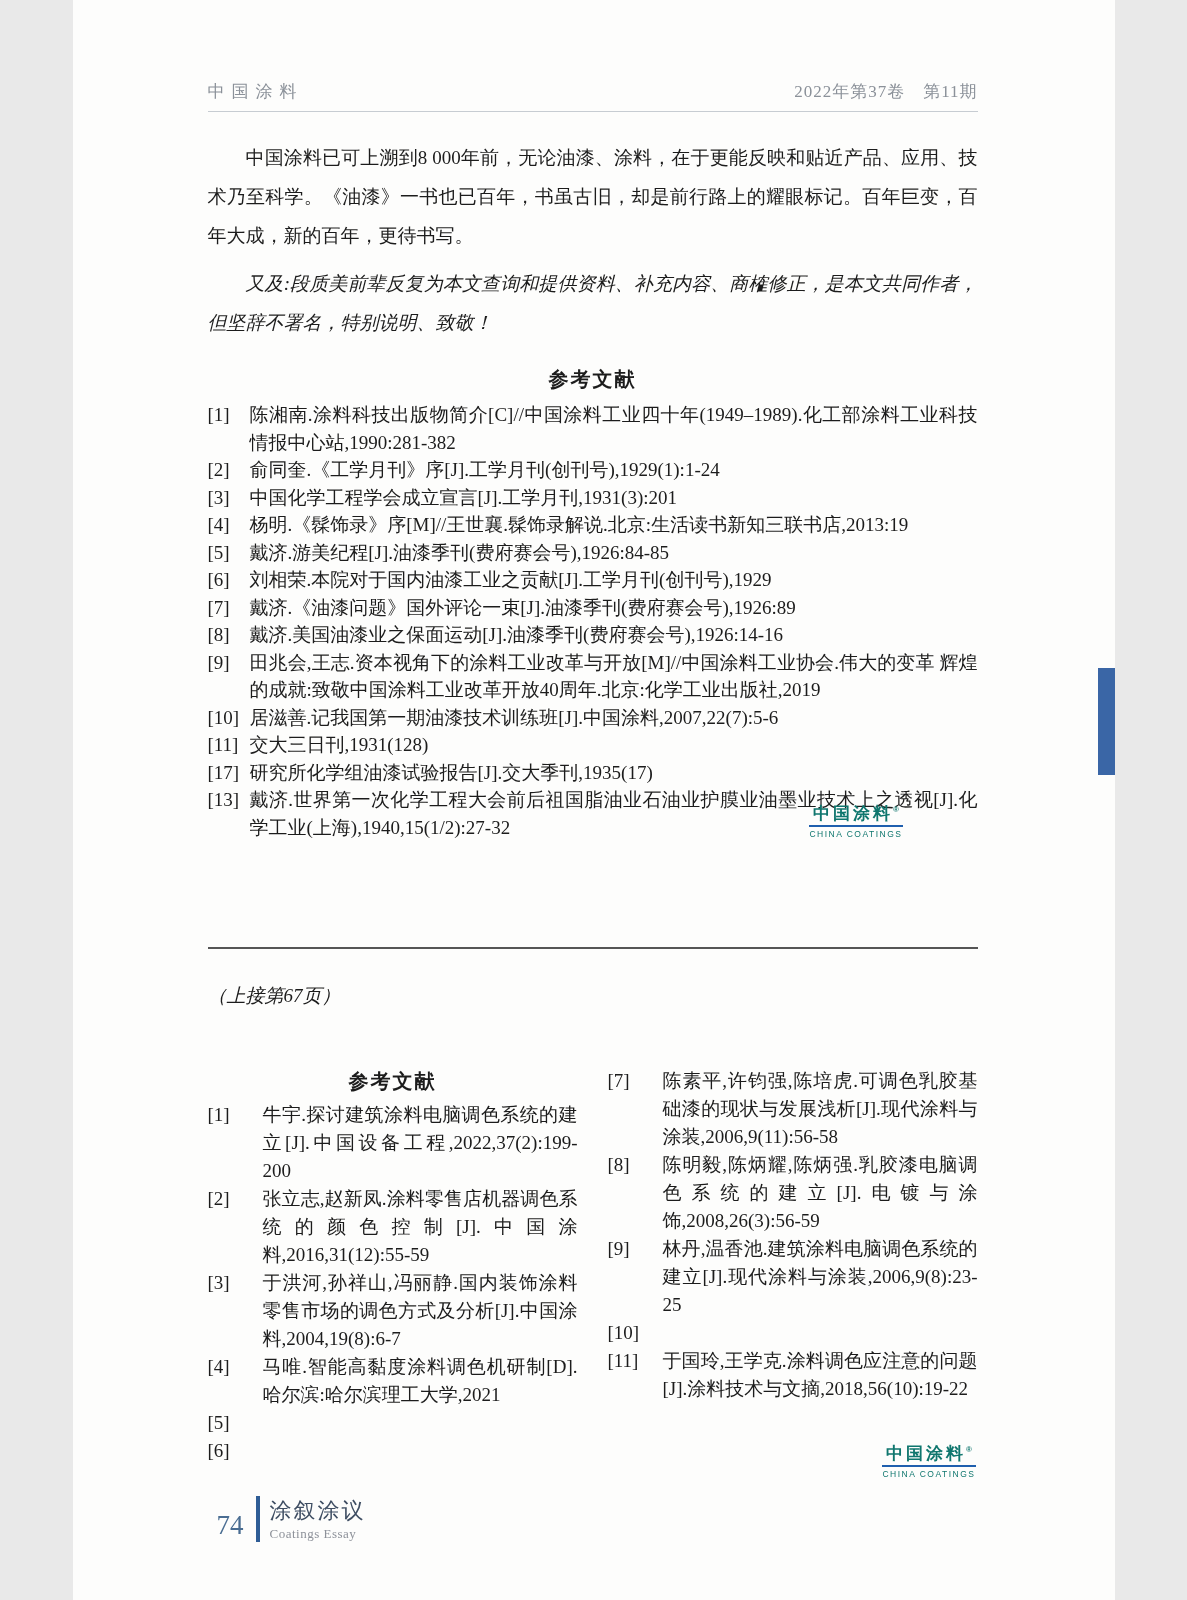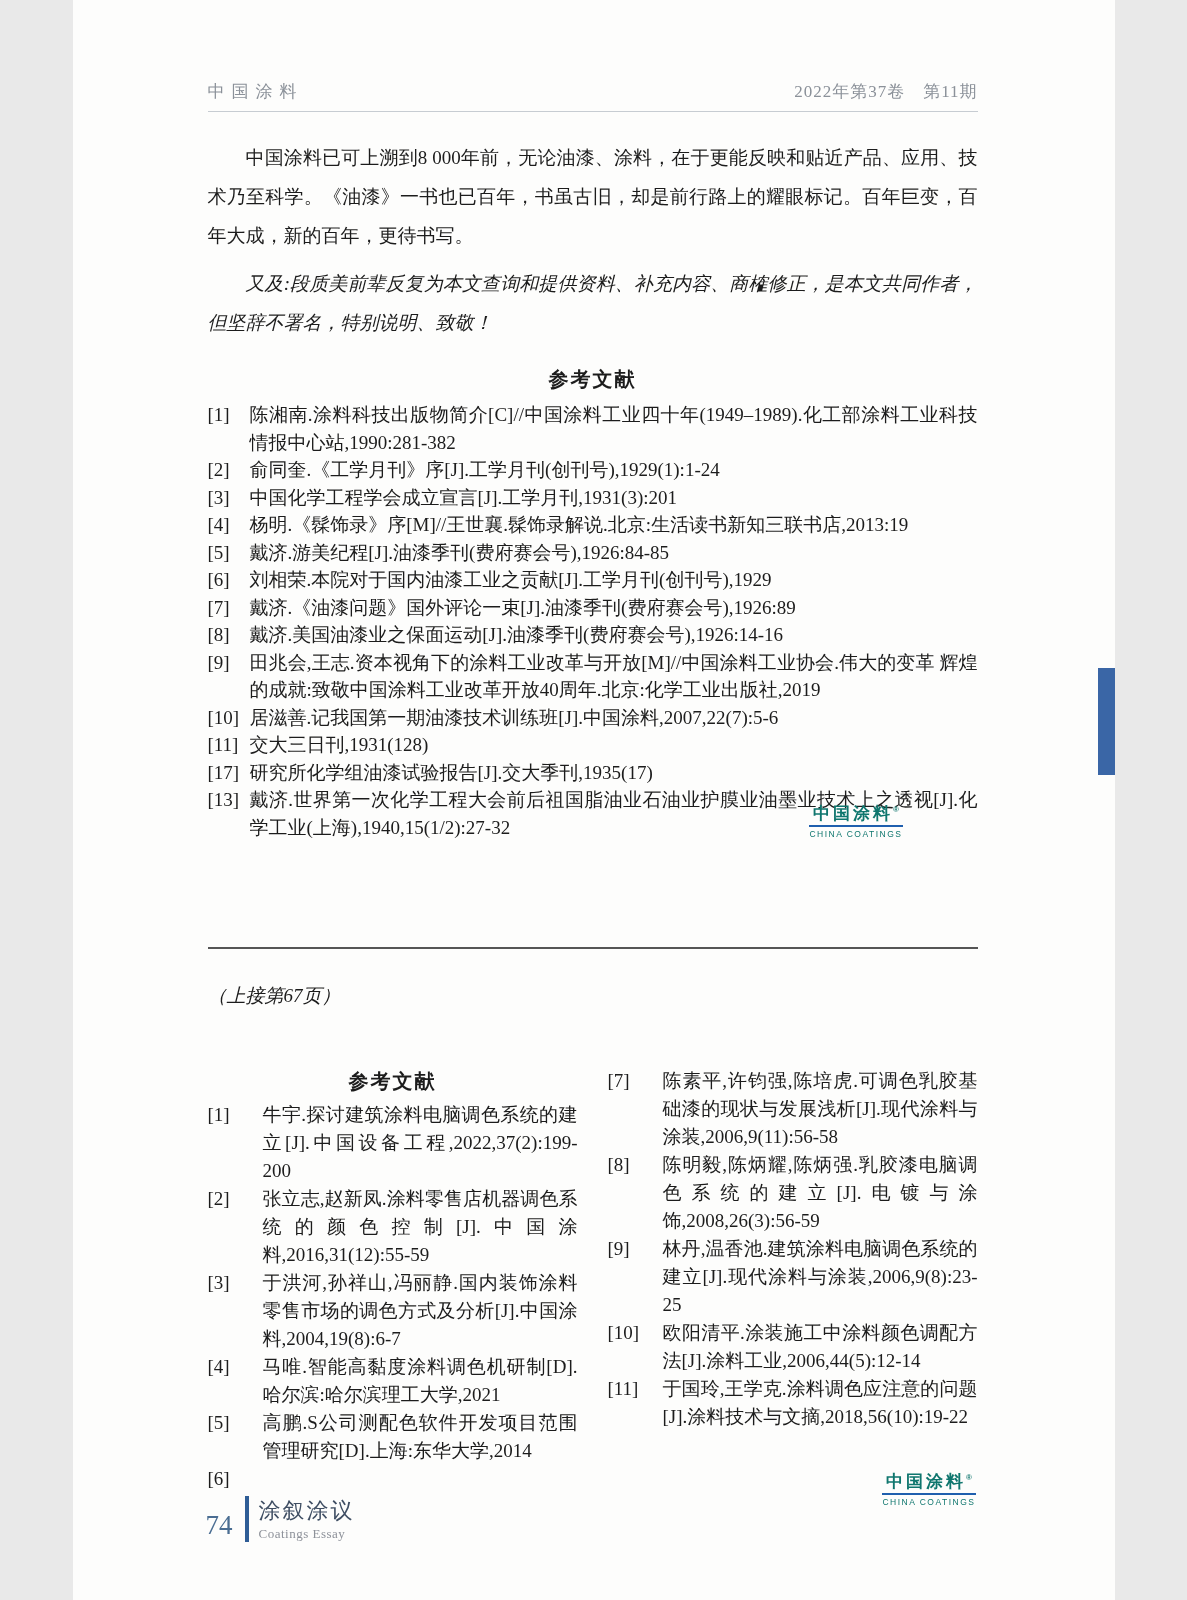--- a/index.html
+++ b/index.html
@@ -119,21 +119,21 @@
   }
   .ref-item2 .ref-num { flex: 0 0 55px; }
   .logo-row2 {
     display: flex;
     justify-content: flex-end;
     padding-right: 2px;
     margin-top: 42px;
   }
   .page-footer {
     position: absolute;
-    left: 133px;
+    left: 144px;
     top: 1496px;
     display: flex;
     align-items: stretch;
   }
   .footer-page-num {
     font-size: 27px;
     color: #4a6d92;
     align-self: flex-end;
     padding-right: 12px;
     line-height: 34px;
@@ -276,21 +276,20 @@
               <span class="ref-text">于洪河,孙祥山,冯丽静.国内装饰涂料零售市场的调色方式及分析[J].中国涂料,2004,19(8):6-7</span>
             </div>
 
             <div class="ref-item2">
               <span class="ref-num">[4]</span>
               <span class="ref-text">马唯.智能高黏度涂料调色机研制[D].哈尔滨:哈尔滨理工大学,2021</span>
             </div>
 
             <div class="ref-item2">
               <span class="ref-num">[5]</span>
-              <span class="ref-text">高鹏.S公司测配色软件开发项目范围管理研究[D].上海:东华大学,2014</span>
             </div>
 
             <div class="ref-item2">
               <span class="ref-num">[6]</span>
             </div>
           </div>
       </div>
       <div class="col">
         <div class="ref-list2">
 
@@ -304,21 +303,20 @@
               <span class="ref-text">陈明毅,陈炳耀,陈炳强.乳胶漆电脑调色系统的建立[J].电镀与涂饰,2008,26(3):56-59</span>
             </div>
 
             <div class="ref-item2">
               <span class="ref-num">[9]</span>
               <span class="ref-text">林丹,温香池.建筑涂料电脑调色系统的建立[J].现代涂料与涂装,2006,9(8):23-25</span>
             </div>
 
             <div class="ref-item2">
               <span class="ref-num">[10]</span>
-              <span class="ref-text">欧阳清平.涂装施工中涂料颜色调配方法[J].涂料工业,2006,44(5):12-14</span>
             </div>
 
             <div class="ref-item2">
               <span class="ref-num">[11]</span>
               <span class="ref-text">于国玲,王学克.涂料调色应注意的问题[J].涂料技术与文摘,2018,56(10):19-22</span>
             </div>
           </div>
         <div class="logo-row2">
           <div class="logo">
             <div class="logo-top"><span>中国涂料</span><sup>®</sup></div>

